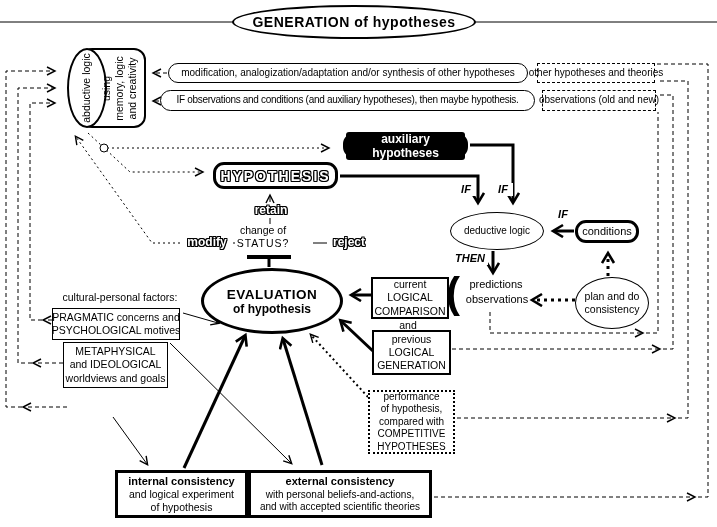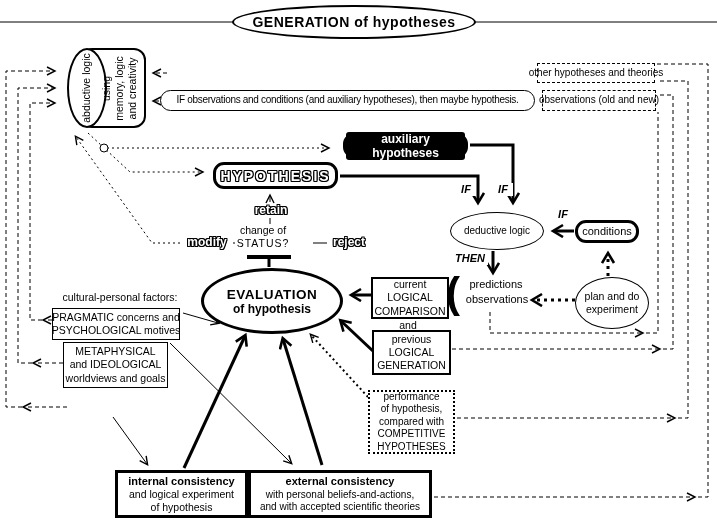--- a/index.html
+++ b/index.html
@@ -110,20 +110,23 @@
 
   <div class="box b2" style="left:80px;top:48px;width:66px;height:80px;border-radius:12px;"></div>
   <div class="ell" style="left:67px;top:48px;width:40px;height:80px;border-width:2px;"></div>
   <div class="t rot" style="left:42px;top:81px;width:90px;height:14px;font-size:10.5px;">abductive logic</div>
   <div class="t rot" style="left:79px;top:69px;width:80px;height:39px;font-size:10.5px;">
     <span class="ln" style="display:block;">using</span>
     <span class="ln" style="display:block;">memory, logic</span>
     <span class="ln" style="display:block;">and creativity</span>
   </div>
 
+  <div class="box round" style="left:168px;top:63px;width:360px;height:20px;">
+    <span class="ln" style="font-size:10px;">modification, analogization/adaptation and/or synthesis of other hypotheses</span>
+  </div>
   <div class="box dash" style="left:537px;top:63px;width:118px;height:20px;">
     <span class="ln" style="font-size:10px;">other hypotheses and theories</span>
   </div>
   <div class="box round" style="left:160px;top:90px;width:375px;height:21px;">
     <span class="ln" style="font-size:10px;letter-spacing:-0.3px;">IF observations and conditions (and auxiliary hypotheses), then maybe hypothesis.</span>
   </div>
   <div class="box dash" style="left:542px;top:90px;width:114px;height:21px;">
     <span class="ln" style="font-size:10px;">observations (old and new)</span>
   </div>
 
@@ -150,21 +153,21 @@
   </div>
   <div class="box b3 round" style="left:575px;top:220px;width:64px;height:23px;">
     <span class="ln" style="font-size:11px;">conditions</span>
   </div>
   <span class="t iflbl" style="left:452px;top:252px;width:34px;">THEN</span>
   <div class="t" style="left:443px;top:268px;width:20px;height:52px;font-size:42px;font-weight:bold;line-height:50px;">(</div>
   <div class="t" style="left:464px;top:278px;width:64px;font-size:11px;">predictions</div>
   <div class="t" style="left:460px;top:293px;width:74px;font-size:11px;">observations</div>
   <div class="ell" style="left:575px;top:277px;width:74px;height:52px;">
     <span class="ln" style="font-size:10.5px;display:block;">plan and do</span>
-    <span class="ln" style="font-size:10.5px;display:block;">experiment</span>
+    <span class="ln" style="font-size:10.5px;display:block;">consistency</span>
   </div>
 
   <div class="ell" style="left:201px;top:268px;width:142px;height:66px;border-width:3px;">
     <span style="font-size:13.5px;font-weight:bold;letter-spacing:0.5px;">EVALUATION</span>
     <span style="font-size:12px;font-weight:bold;">of hypothesis</span>
   </div>
 
   <div class="box b2" style="left:371px;top:277px;width:78px;height:42px;">
     <span class="ln">current</span>
     <span class="ln">LOGICAL</span>

